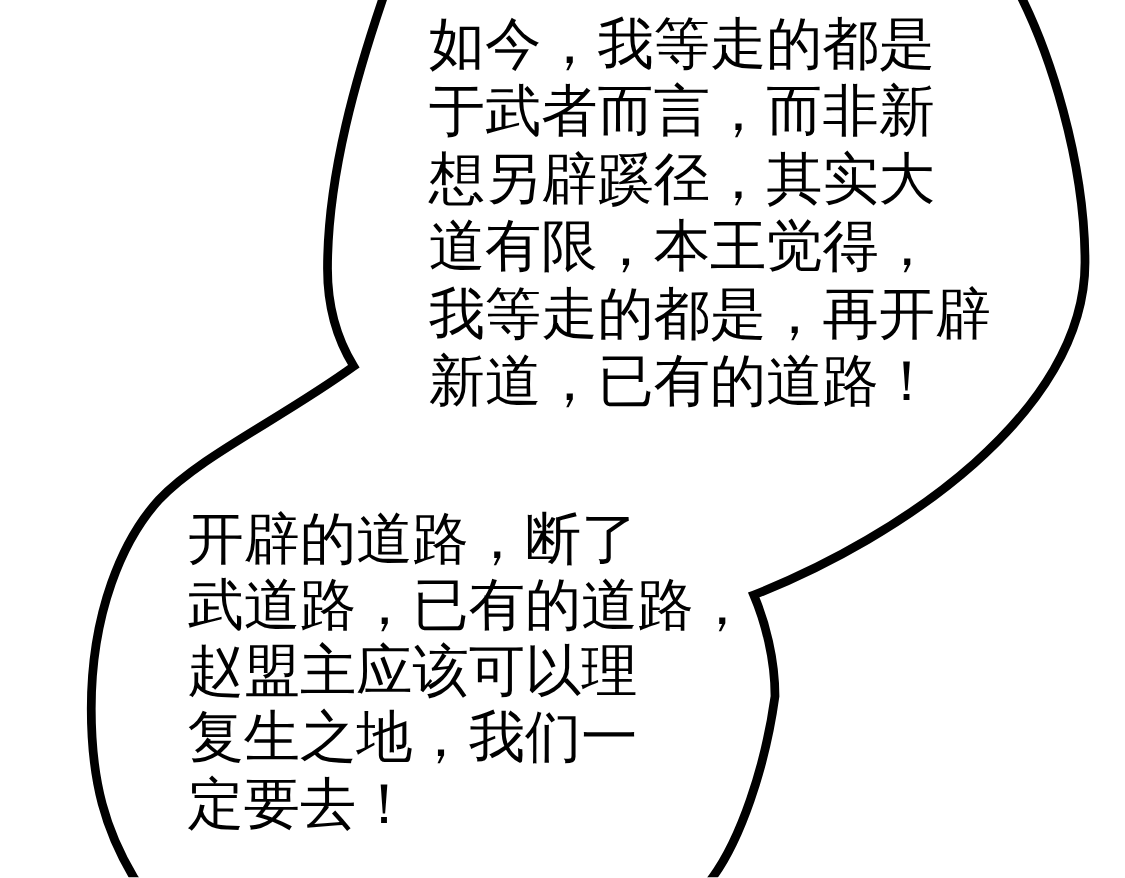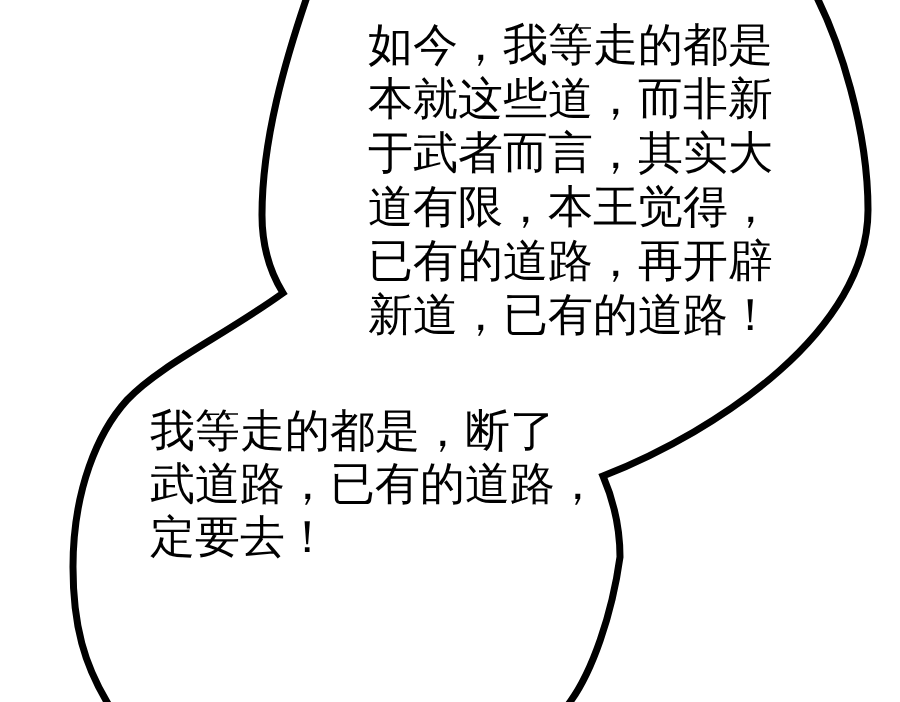--- a/index.html
+++ b/index.html
@@ -33,23 +33,22 @@
   .bubble-text {
     position: absolute;
     color: #000000;
     font-size: 45px;
     font-weight: 400;
     white-space: nowrap;
     letter-spacing: 0;
   }
   .bubble-text-top {
     left: 343px;
-    top: 18px;
+    top: 8px;
     line-height: 54px;
-    margin-left: 25px;
   }
   .bubble-text-bottom {
     left: 150px;
     top: 404px;
     line-height: 53px;
   }
   .bubble-line {
     display: block;
   }
 </style>
@@ -71,26 +70,28 @@
              C 620 527 612 497 603 476
              C 720 430 868 330 868 210
              C 868 130 840 40 812 -12
              L 840 -60
              L 280 -60
              Z"></path>
   </svg>
 
   <div class="bubble-text bubble-text-top">
     <span class="bubble-line">如今，我等走的都是</span>
-    <span class="bubble-line">本就这些道，而非新</span>
-    <span class="bubble-line">于武者而言，其实大</span>
+    <span class="bubble-line">于武者而言，而非新</span>
+    <span class="bubble-line">想另辟蹊径，其实大</span>
     <span class="bubble-line">道有限，本王觉得，</span>
-    <span class="bubble-line">已有的道路，再开辟</span>
+    <span class="bubble-line">我等走的都是，再开辟</span>
     <span class="bubble-line">新道，已有的道路！</span>
   </div>
 
   <div class="bubble-text bubble-text-bottom">
-    <span class="bubble-line">我等走的都是，断了</span>
+    <span class="bubble-line">开辟的道路，断了</span>
     <span class="bubble-line">武道路，已有的道路，</span>
+    <span class="bubble-line">赵盟主应该可以理</span>
+    <span class="bubble-line">复生之地，我们一</span>
     <span class="bubble-line">定要去！</span>
   </div>
 
 </div>
 
 </body></html>

